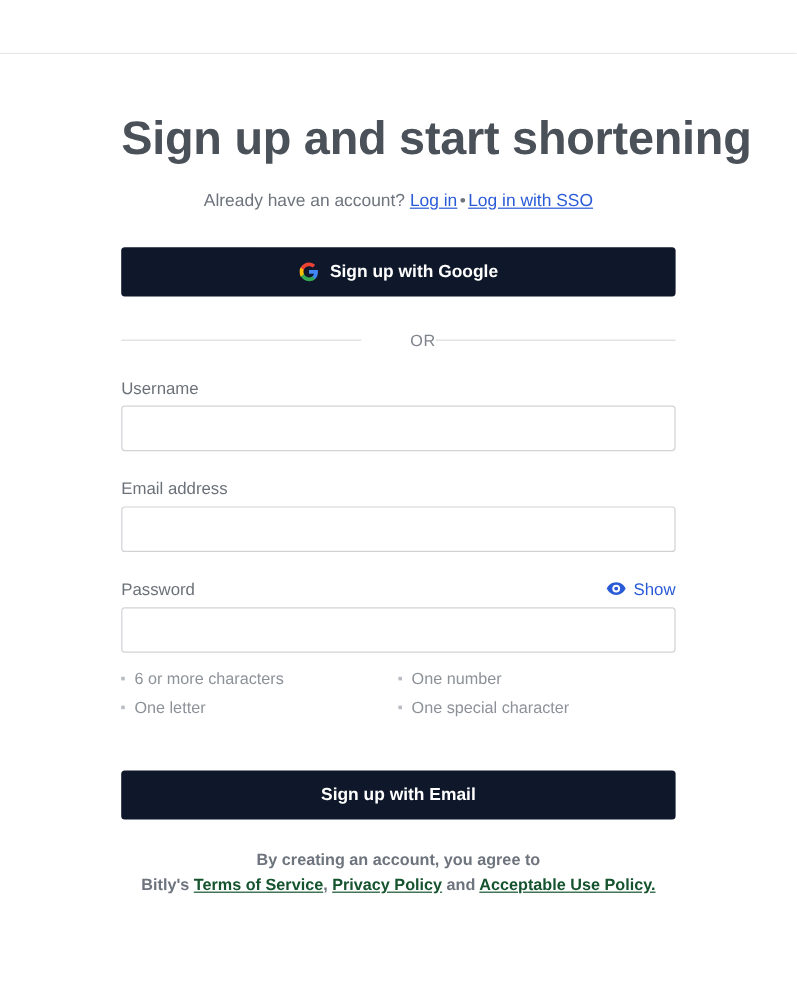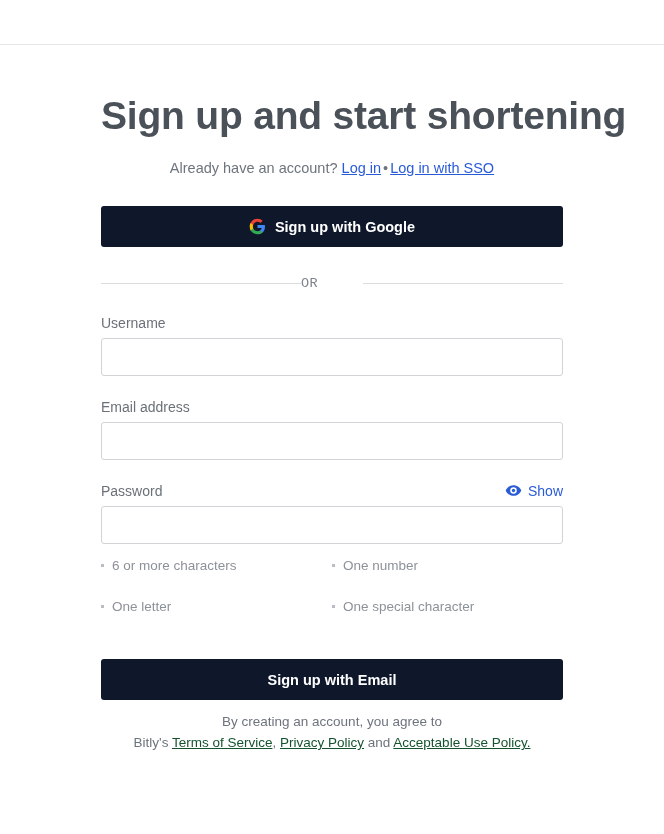--- a/index.html
+++ b/index.html
@@ -88,25 +88,24 @@
     height: 18px;
   }
   .divider .rule {
     height: 1px;
     background: #dcdcdf;
   }
   .divider .rule.left  { width: 200px; }
   .divider .rule.right { width: 200px; }
   .divider .or {
     flex: 1 1 auto;
-    text-align: left;
+    text-align: right;
     font-size: 13.5px;
     color: #7e838c;
     letter-spacing: 0.4px;
-    font-family: Liberation Mono, monospace;
   }
 
   
   .field { margin-top: 22px; }
   .field-label-row {
     display: flex;
     align-items: center;
     justify-content: space-between;
     margin-bottom: 7px;
     height: 17px;
@@ -142,46 +141,47 @@
     font-size: 14px;
     color: #2a5bd7;
   }
   .eye-icon { width: 17px; height: 17px; display: block; }
 
   
   .hints {
     display: flex;
     flex-wrap: wrap;
     margin-top: 13px;
-    row-gap: 23px;
+    row-gap: 6px;
   }
   .hint {
     width: 50%;
     display: flex;
     align-items: baseline;
     font-size: 13.5px;
     color: #8d9299;
     line-height: 1.3;
   }
   .hint .bullet {
     width: 3px; height: 3px;
     background: #b9bdc3;
     margin-right: 8px;
     flex: 0 0 auto;
     position: relative;
     top: -3px;
   }
 
   
   .legal {
-    margin-top: 12px;
+    margin-top: 24px;
     text-align: center;
     font-size: 13.5px;
     color: #6e747d;
     line-height: 1.55;
+    font-weight: bold;
   }
   .legal a {
     color: #14532d;
     text-decoration: underline;
   }
 </style>
 </head>
 <body>
 
 <div class="page">

